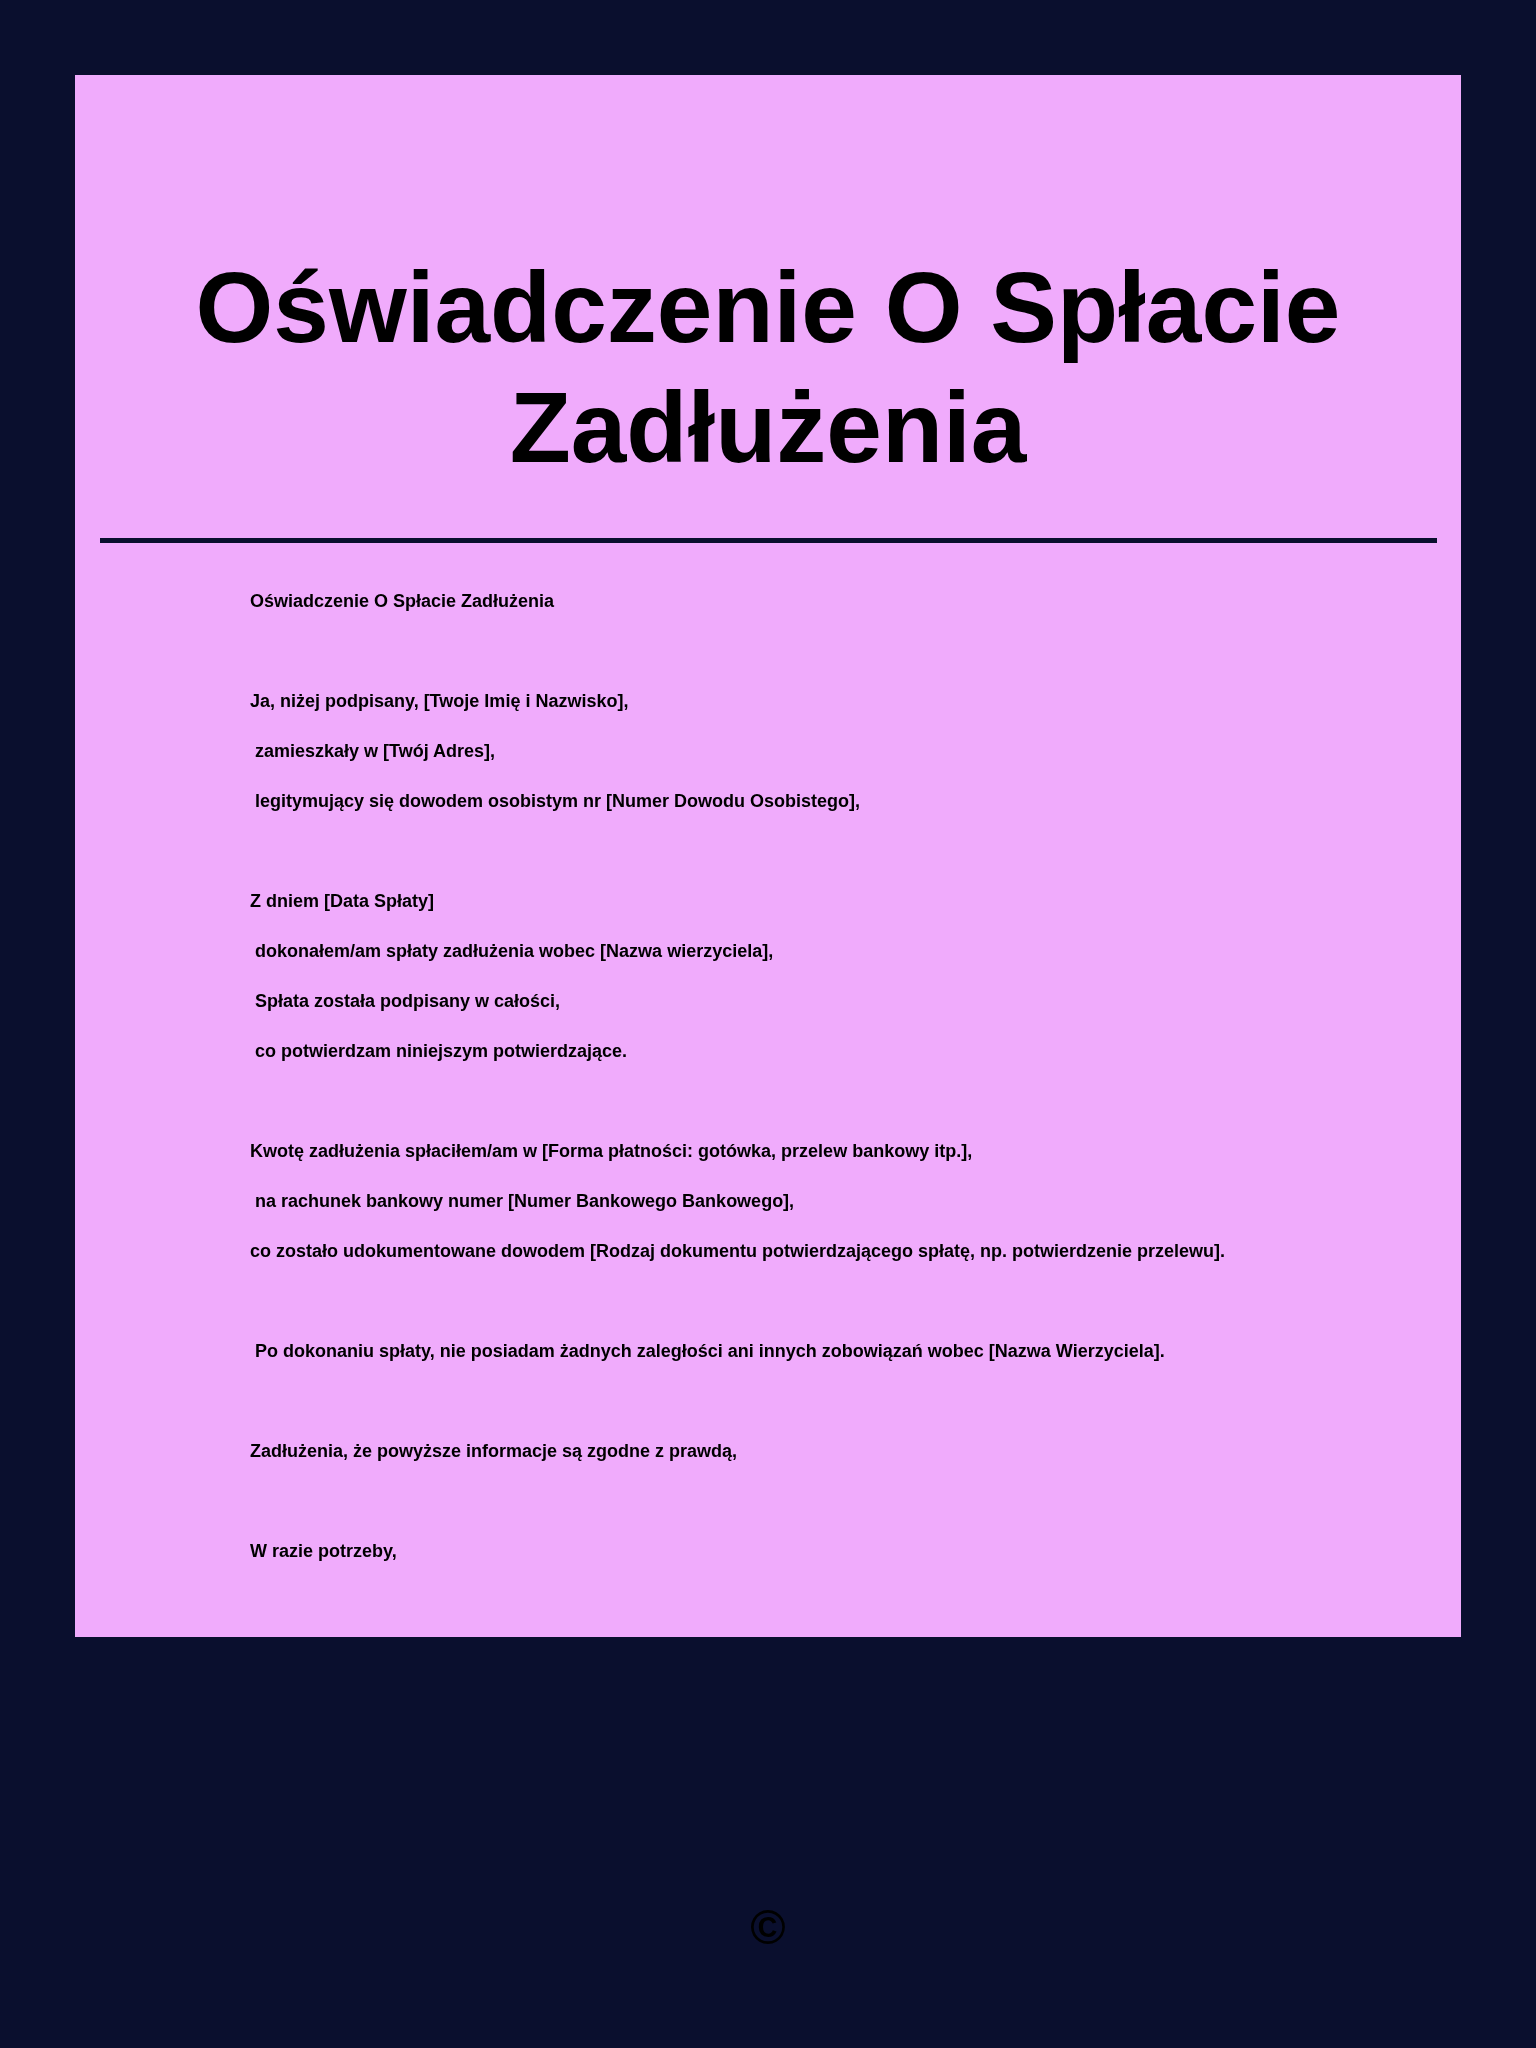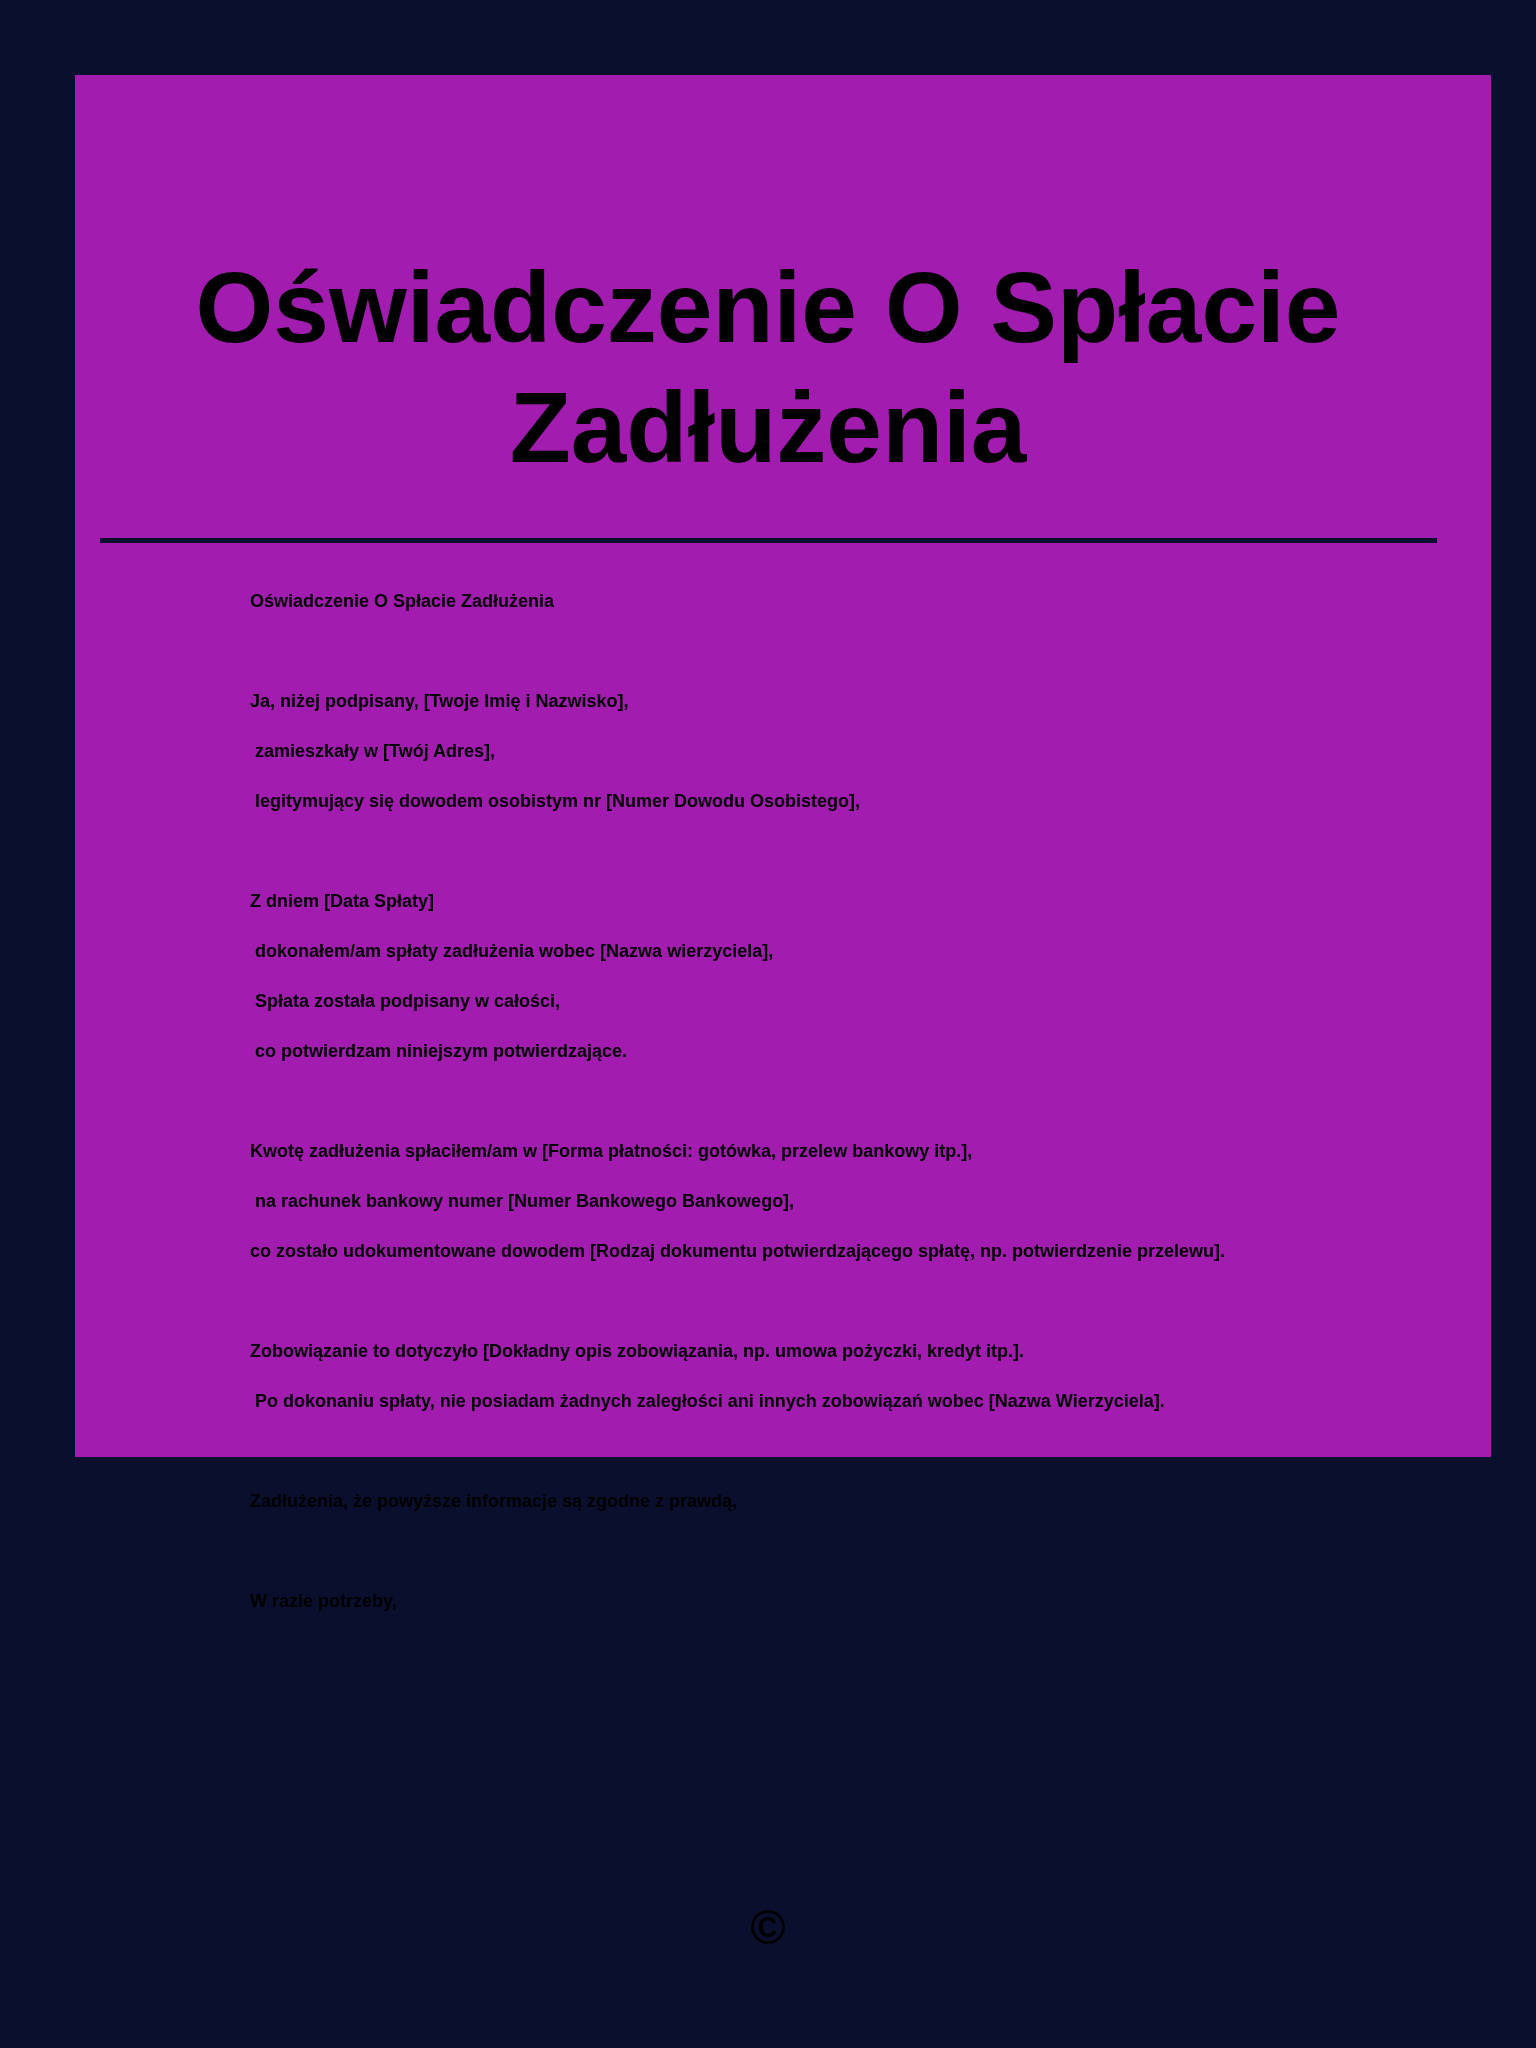--- a/index.html
+++ b/index.html
@@ -12,23 +12,22 @@
       background: #0a0f2e;
       position: relative;
       overflow: hidden;
       font-family: "Liberation Sans", sans-serif;
     }
     .card {
       position: absolute;
       left: 75px;
       top: 75px;
       width: 1386px;
-      height: 1382px;
-      background: #a21caf;
-      padding-left: 30px;
+      height: 1562px;
+      background: #f0abfc;
     }
     .title {
       position: absolute;
       left: 25px;
       top: 172px;
       width: 1336px;
       margin: 0;
       text-align: center;
       font-weight: bold;
       font-size: 100px;
@@ -90,21 +89,20 @@
     <p class="spacer"></p>
     <p>Z dniem [Data Spłaty]</p>
     <p> dokonałem/am spłaty zadłużenia wobec [Nazwa wierzyciela],</p>
     <p> Spłata została podpisany w całości,</p>
     <p> co potwierdzam niniejszym potwierdzające.</p>
     <p class="spacer"></p>
     <p>Kwotę zadłużenia spłaciłem/am w [Forma płatności: gotówka, przelew bankowy itp.],</p>
     <p> na rachunek bankowy numer [Numer Bankowego Bankowego],</p>
     <p>co zostało udokumentowane dowodem [Rodzaj dokumentu potwierdzającego spłatę, np. potwierdzenie przelewu].</p>
     <p class="spacer"></p>
-    <p>Zobowiązanie to dotyczyło [Dokładny opis zobowiązania, np. umowa pożyczki, kredyt itp.].</p>
     <p> Po dokonaniu spłaty, nie posiadam żadnych zaległości ani innych zobowiązań wobec [Nazwa Wierzyciela].</p>
     <p class="spacer"></p>
     <p>Zadłużenia, że powyższe informacje są zgodne z prawdą,</p>
     <p class="spacer"></p>
     <p>W razie potrzeby,</p>
   </div>
 
   <div class="copyright">©</div>
 </div>
 

